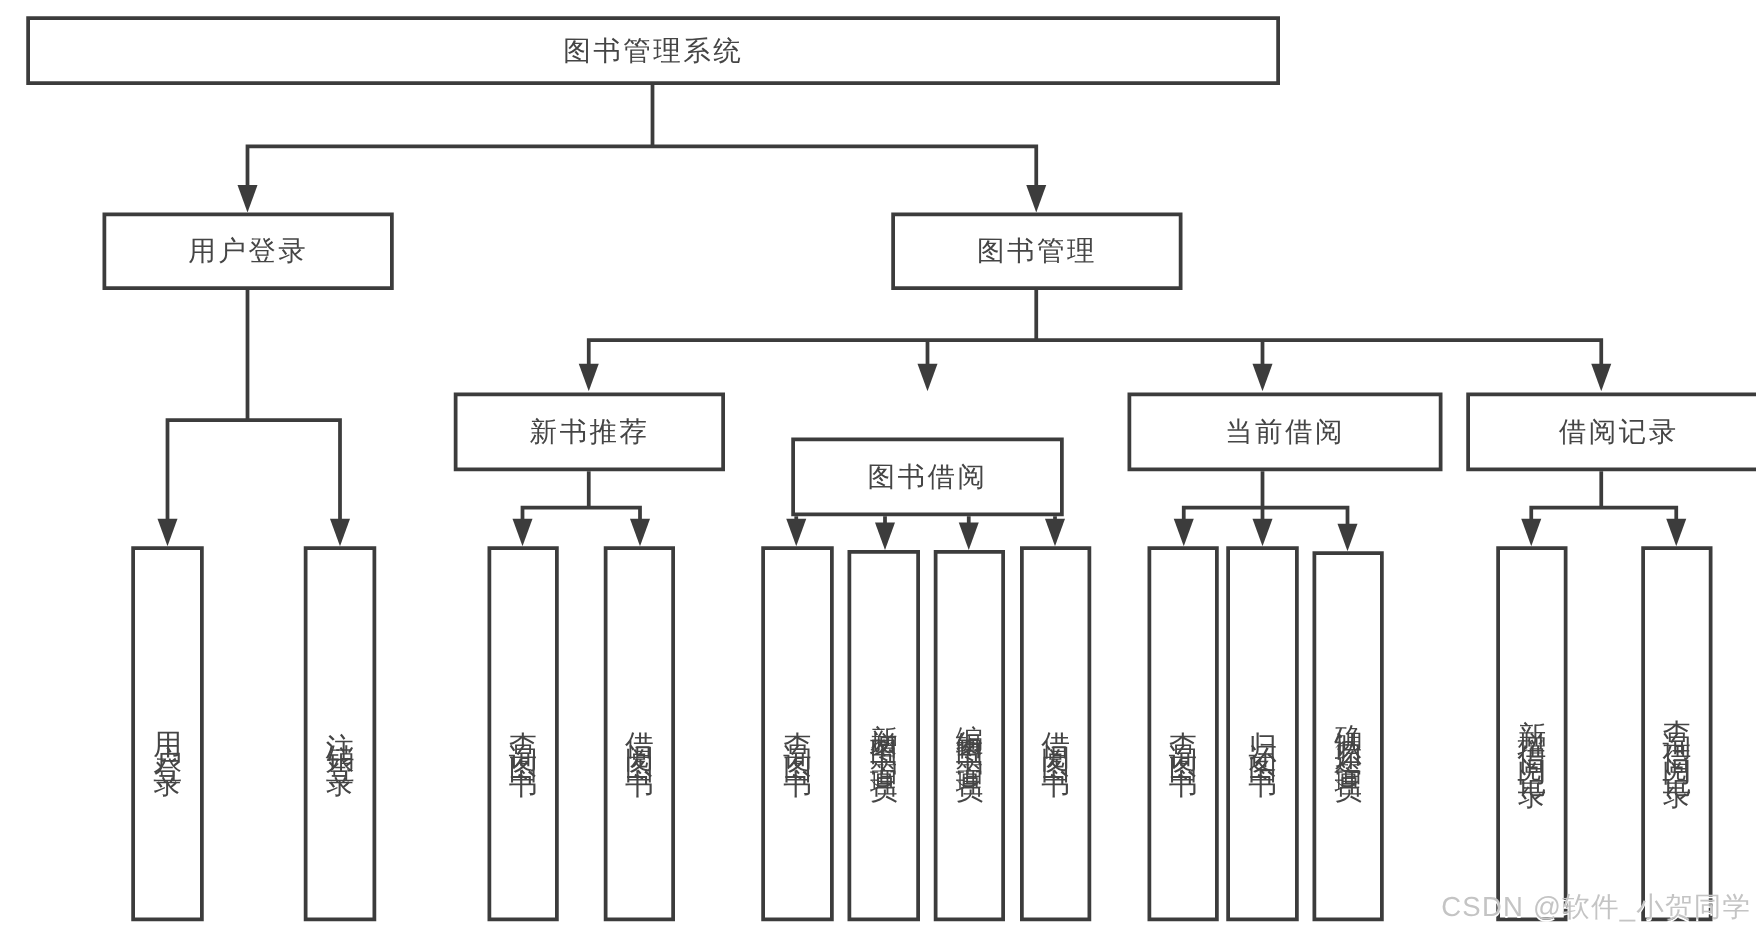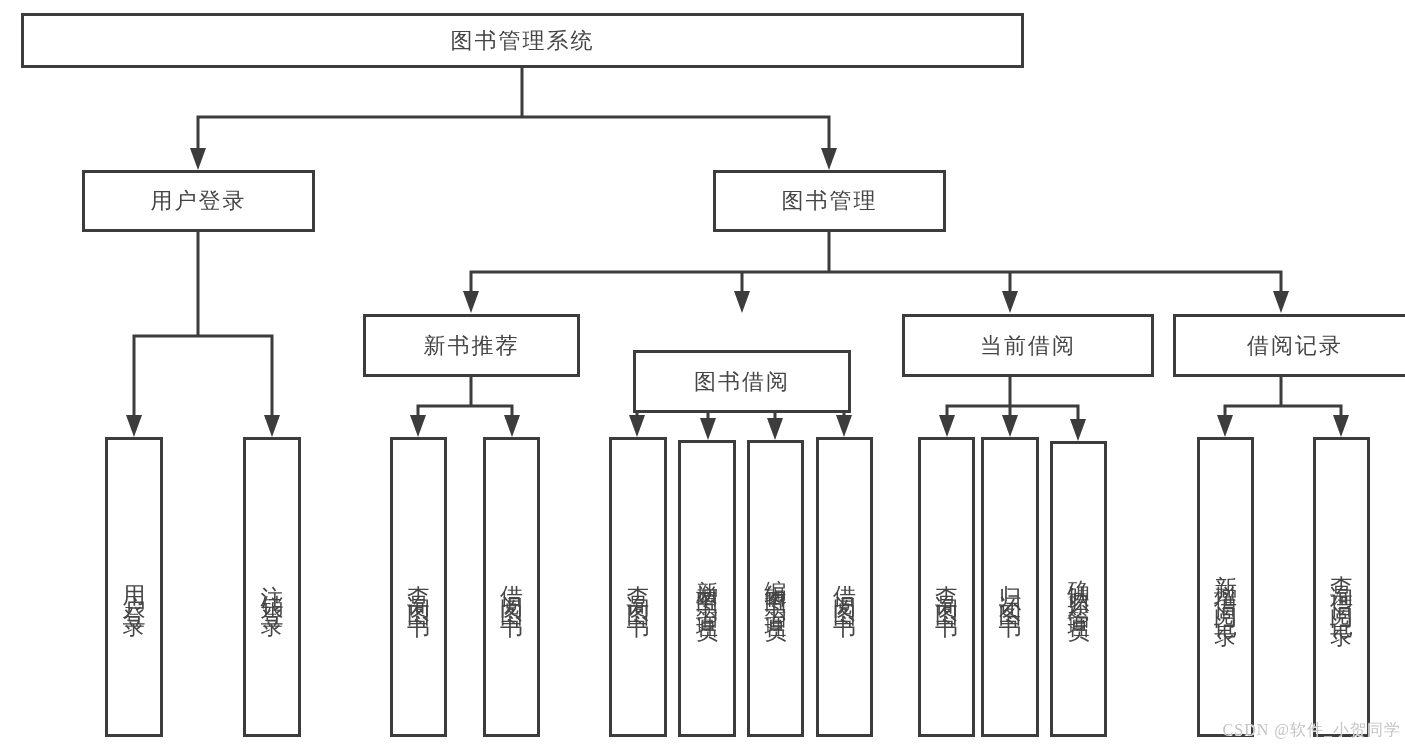--- a/index.html
+++ b/index.html
@@ -52,26 +52,25 @@
     color: #454545;
   }
   .vbox.tight span {
     font-size: 22px;
     letter-spacing: 6px;
   }
   .watermark {
     position: absolute;
     right: 4px;
     bottom: 6px;
-    font-size: 16px;
+    font-size: 22px;
     color: #c4c4c4;
     letter-spacing: 1px;
     z-index: 3;
     text-shadow: 0 1px 0 #ffffff;
-    font-family: Liberation Serif, serif;
   }
 </style>
 </head>
 <body>
 
 <div class="canvas">
 
   <svg class="connectors" viewBox="0 0 1405 747" xmlns="http://www.w3.org/2000/svg" aria-hidden="true">
     <g stroke="#3c3c3c" stroke-width="3" fill="none">
 

